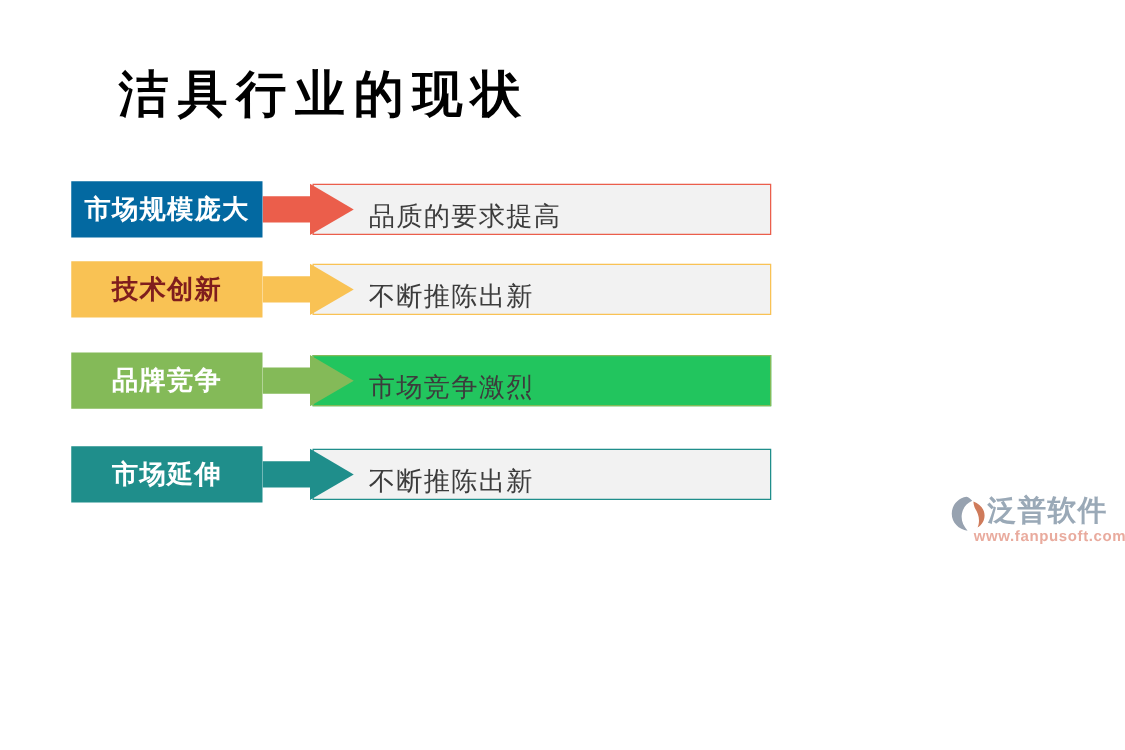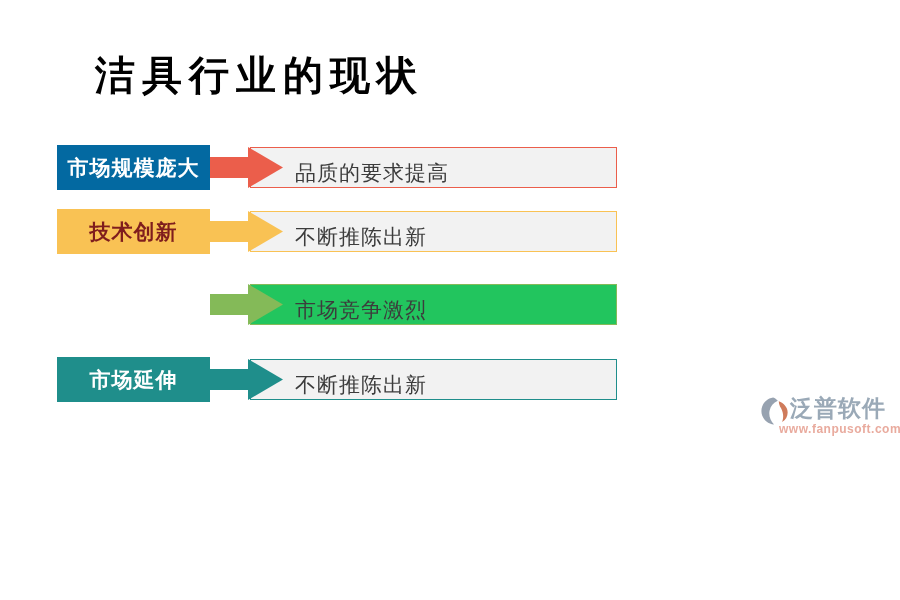--- a/index.html
+++ b/index.html
@@ -127,20 +127,21 @@
     <svg class="row-arrow" viewBox="0 0 75 45">
       <rect x="0" y="12" width="42" height="21" style="fill: rgb(249, 194, 84);"></rect>
       <polygon points="38,2 73,22.5 38,43" style="fill: rgb(249, 194, 84);"></polygon>
     </svg>
     <div class="row-box" style="border-color: rgb(249, 194, 84); background-color: rgb(242, 242, 242);">
       <span class="row-box-text" style="color: rgb(60, 60, 60);">不断推陈出新</span>
     </div>
   </div>
 
   <div class="row" style="top:282px;">
+    <div class="row-label" style="background-color: rgb(132, 186, 88); color: rgb(255, 255, 255);">品牌竞争</div>
     <svg class="row-arrow" viewBox="0 0 75 45">
       <rect x="0" y="12" width="42" height="21" style="fill: rgb(132, 186, 88);"></rect>
       <polygon points="38,2 73,22.5 38,43" style="fill: rgb(132, 186, 88);"></polygon>
     </svg>
     <div class="row-box" style="border-color: rgb(132, 186, 88); background-color: #22c55e;">
       <span class="row-box-text" style="color: rgb(60, 60, 60);">市场竞争激烈</span>
     </div>
   </div>
 
   <div class="row" style="top:357px;">

